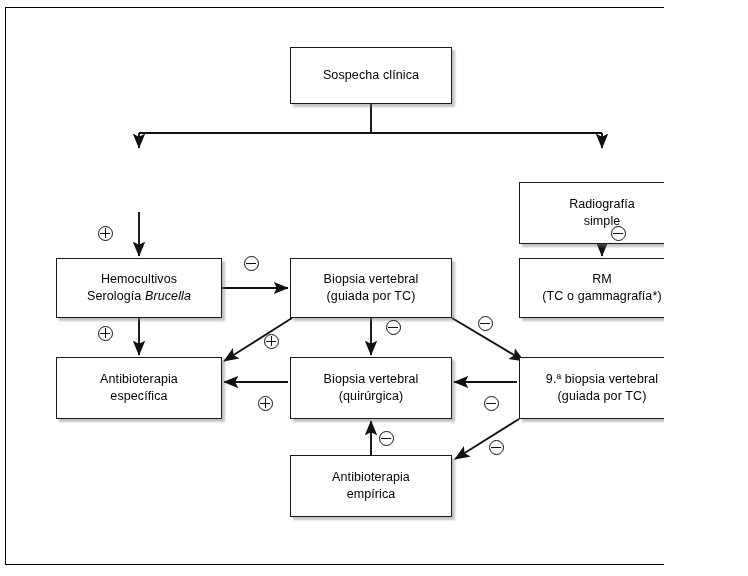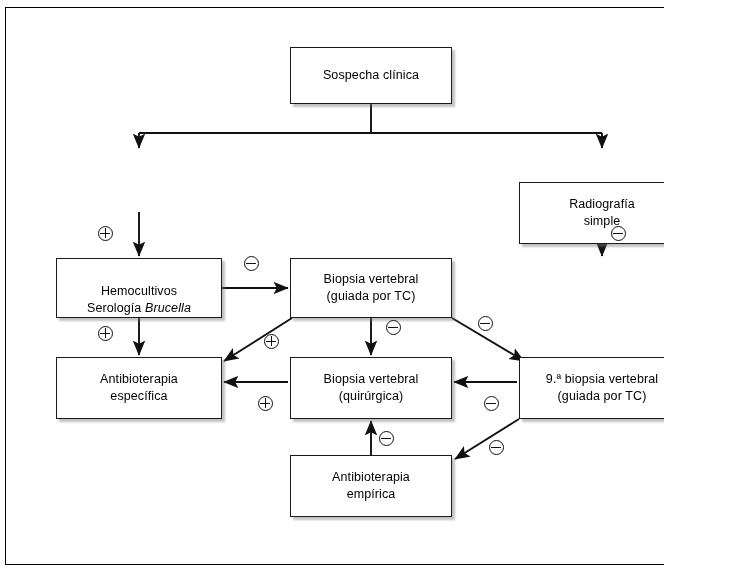--- a/index.html
+++ b/index.html
@@ -132,30 +132,34 @@
   <div class="node" style="left:290px;top:47px;width:162px;height:57px;">
     <span class="txt">Sospecha clínica</span>
   </div>
 
 
   <div class="node" style="left:519px;top:150px;width:166px;height:62px;margin-top:32px;">
     <span class="txt">Radiografía
 simple</span>
   </div>
 
-  <div class="node" style="left:56px;top:258px;width:166px;height:60px;align-items:flex-end;">
+  <div class="node" style="left:56px;top:258px;width:166px;height:60px;">
     <span class="txt"><span>Hemocultivos
 Serología </span><span class="ital">Brucella</span></span>
   </div>
 
   <div class="node" style="left:290px;top:258px;width:162px;height:60px;">
     <span class="txt">Biopsia vertebral
 (guiada por TC)</span>
   </div>
 
+  <div class="node" style="left:519px;top:258px;width:166px;height:60px;">
+    <span class="txt">RM
+(TC o gammagrafía*)</span>
+  </div>
 
   <div class="node" style="left:56px;top:357px;width:166px;height:62px;">
     <span class="txt">Antibioterapia
 específica</span>
   </div>
 
   <div class="node" style="left:290px;top:357px;width:162px;height:62px;">
     <span class="txt">Biopsia vertebral
 (quirúrgica)</span>
   </div>

